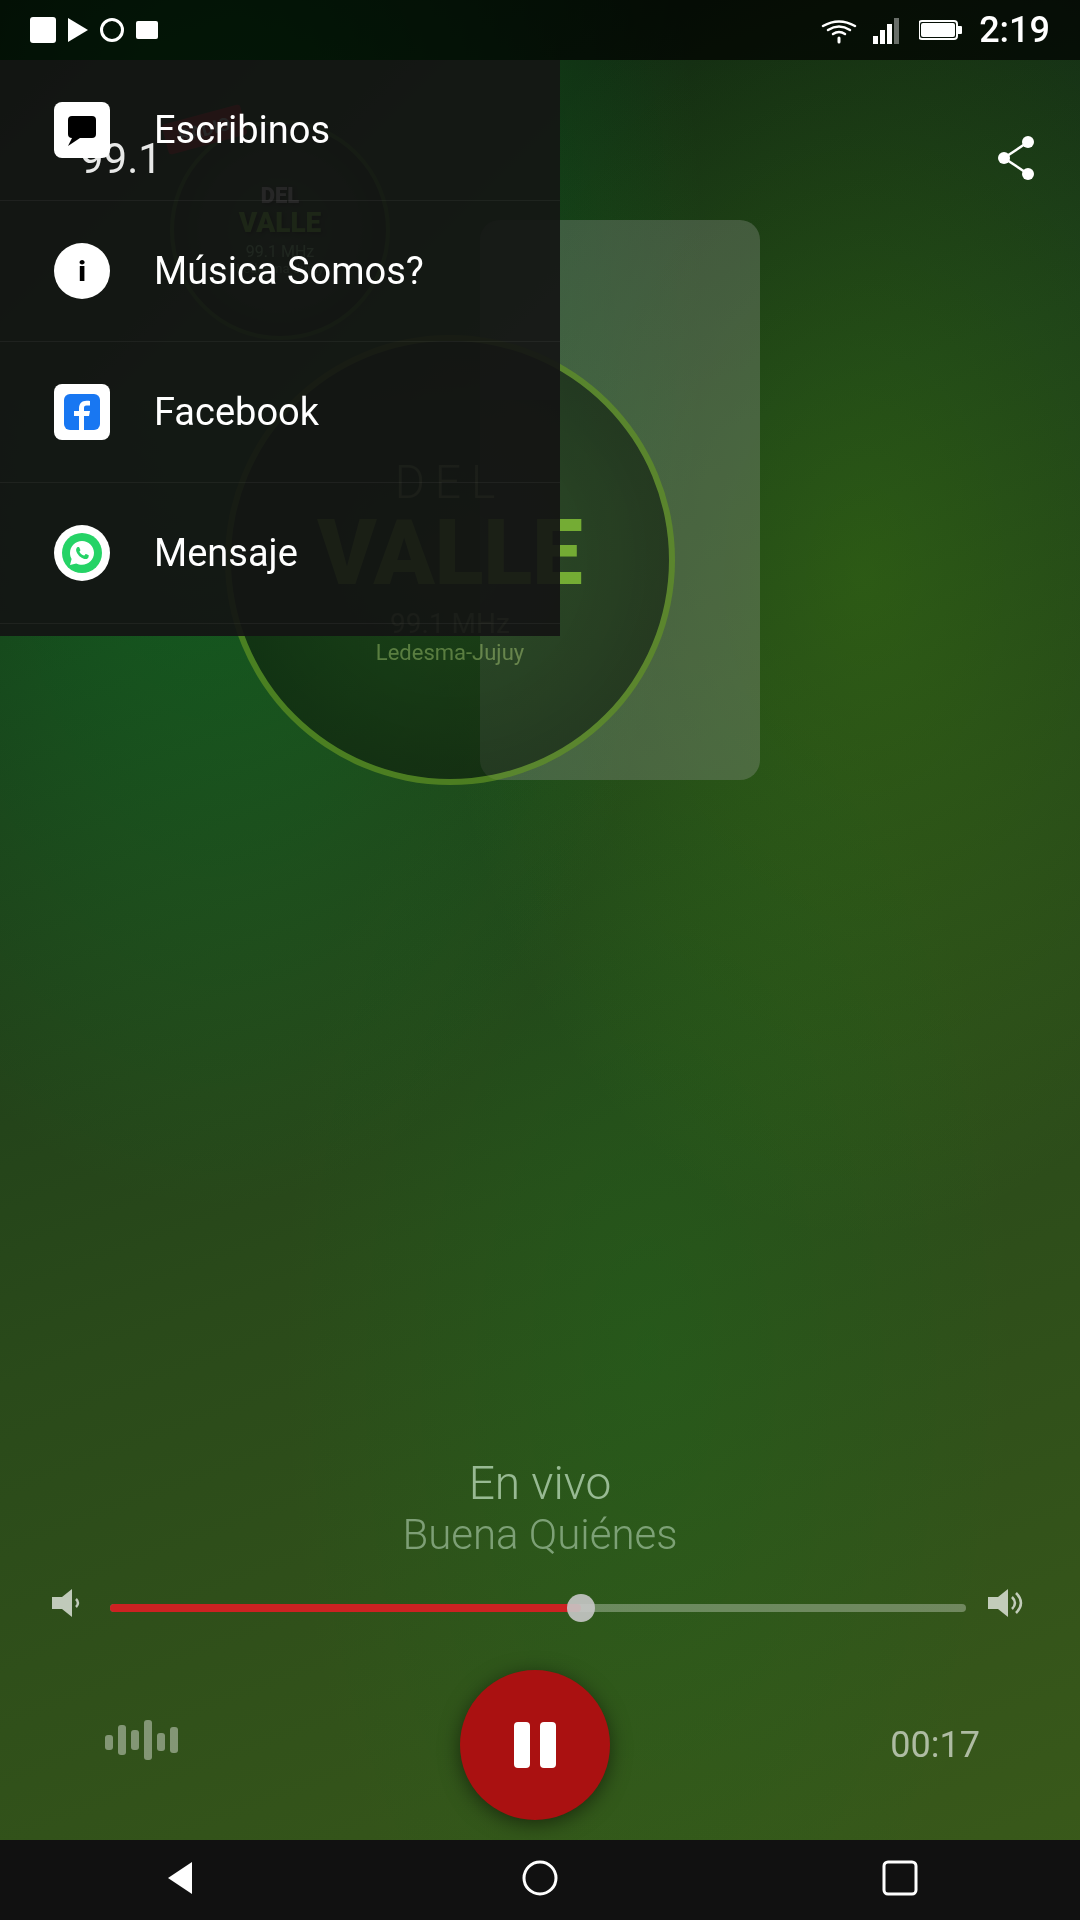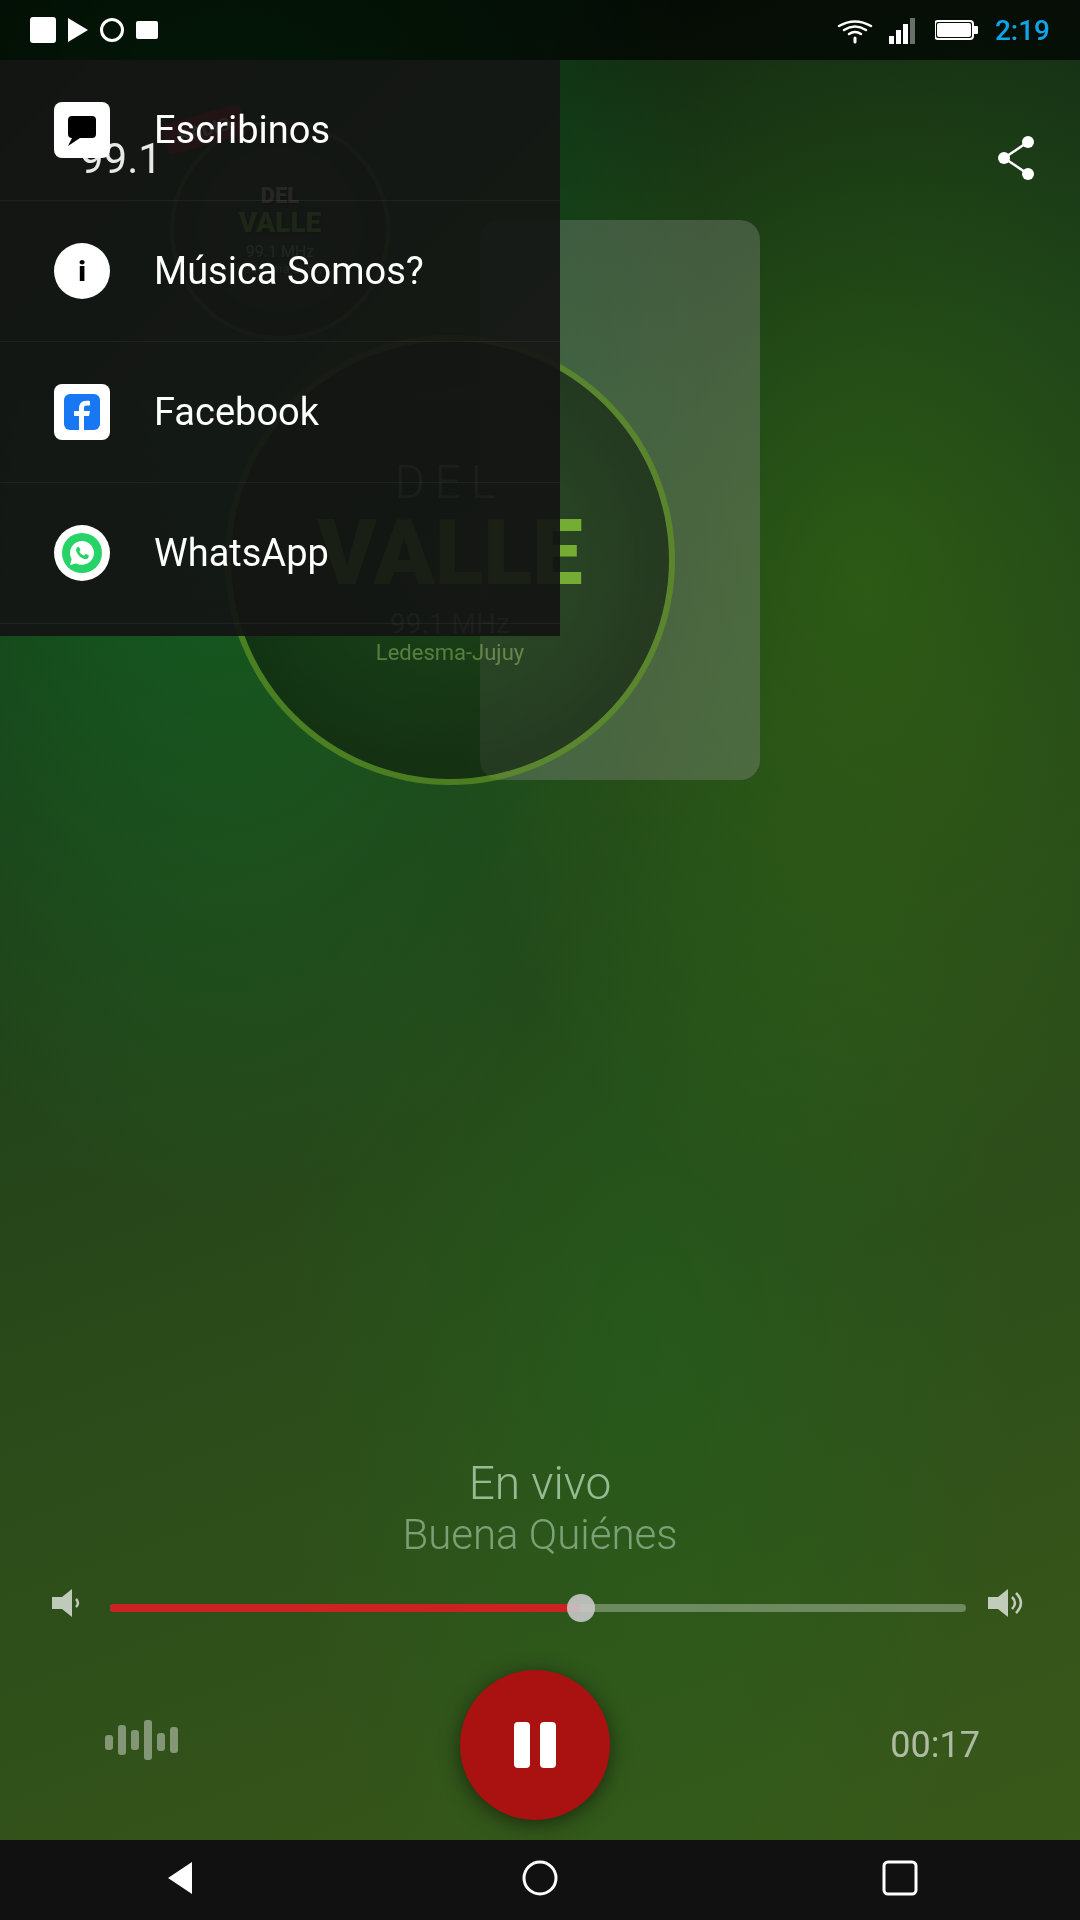--- a/index.html
+++ b/index.html
@@ -50,22 +50,22 @@
       display: flex;
       align-items: center;
       gap: 12px;
     }
     .status-right {
       display: flex;
       align-items: center;
       gap: 16px;
     }
     .status-time {
-      color: #0ea5e9;
-      font-size: 28px;
+      color: #ffffff;
+      font-size: 36px;
       font-weight: 500;
     }
 
     
     .app-bar {
       position: absolute;
       top: 60px; left: 0; right: 0;
       height: 100px;
       display: flex;
       align-items: center;
@@ -526,21 +526,21 @@
 
   <div class="menu-item">
     <div class="menu-icon-wrap">
       <div class="menu-icon-whatsapp">
         <svg width="40" height="40" viewBox="0 0 40 40">
           <circle cx="20" cy="20" r="20" fill="#25D366"></circle>
           <path d="M20 8C13.4 8 8 13.4 8 20c0 2.2.6 4.2 1.6 6L8 32l6.2-1.6c1.7.9 3.7 1.4 5.8 1.4 6.6 0 12-5.4 12-12S26.6 8 20 8zm6.4 16.4c-.3.8-1.5 1.5-2.1 1.6-.5.1-1.2.1-1.9-.1-.4-.1-1-.3-1.7-.6-3-1.3-5-4.4-5.2-4.6-.2-.2-1.4-1.9-1.4-3.6 0-1.7.9-2.5 1.2-2.8.3-.3.7-.4 1-.4.1 0 .2 0 .3 0 .3 0 .5.1.7.5.3.6.9 2.2 1 2.4.1.2.1.4 0 .6-.1.2-.2.3-.3.5-.1.1-.3.3-.4.4-.1.1-.3.3-.1.6.2.3.8 1.3 1.7 2.1 1.2 1 2.2 1.4 2.5 1.5.3.1.5.1.7-.1.2-.2.8-.9 1-1.2.2-.3.4-.2.7-.1.3.1 1.8.9 2.1 1 .3.1.5.2.6.4.1.1-.1.9-.4 1.7z" fill="white"></path>
         </svg>
       </div>
     </div>
-    <span class="menu-label">WhatsApp</span>
+    <span class="menu-label">Mensaje</span>
   </div>
 </div>
 
 <div style="position:absolute;top:220px;left:480px;width:280px;height:560px;background:rgba(160,160,160,0.3);border-radius:20px;z-index:8;"></div>
 
 <div class="center-logo">
   <div class="center-logo-circle">
     <div class="center-del">DEL</div>
     <div class="center-valle">VALLE</div>
     <div class="center-freq">99.1 MHz</div>

